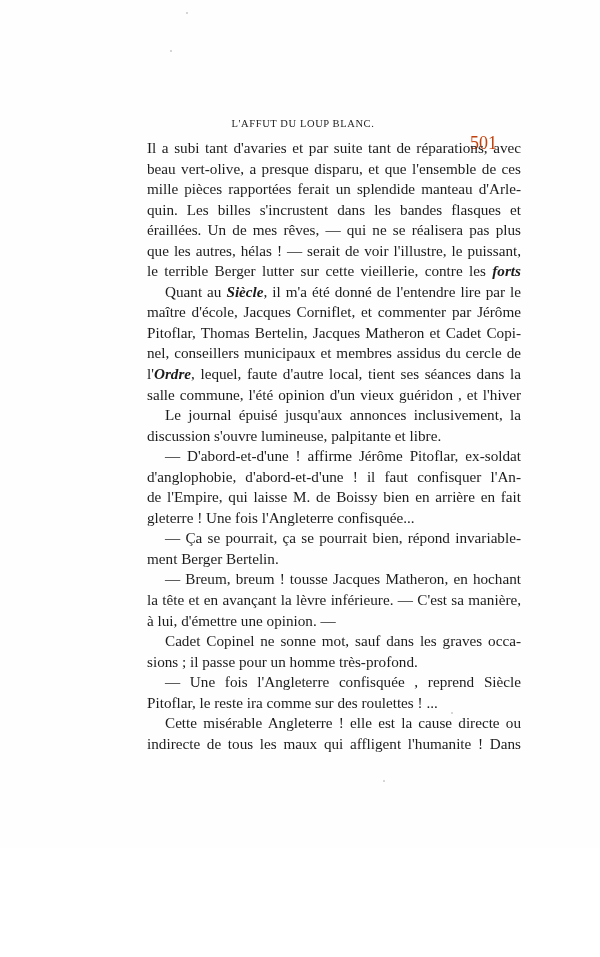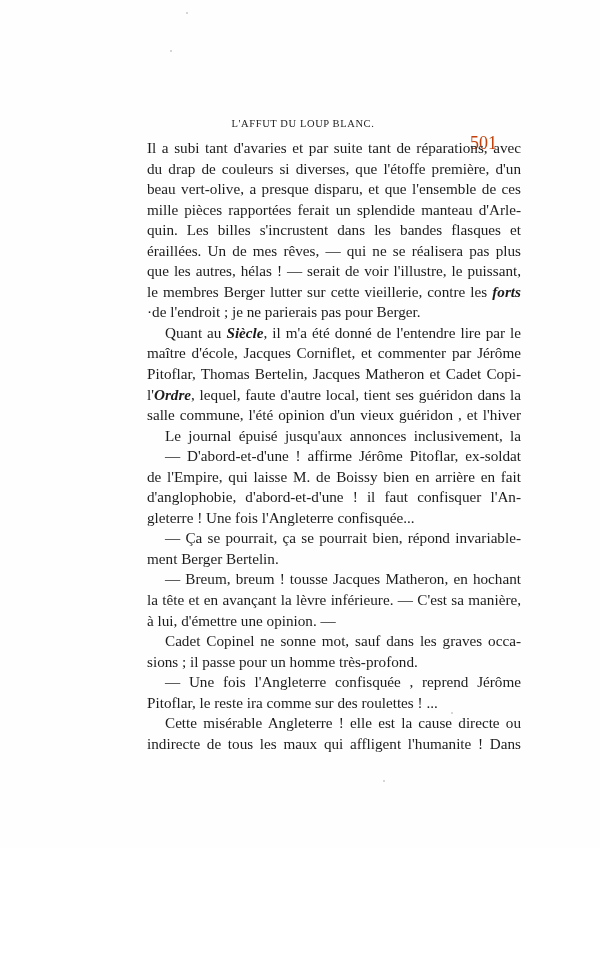--- a/index.html
+++ b/index.html
@@ -80,46 +80,46 @@
 
 <div class="page">
 
   <div class="running-head">
     <div class="running-title">L'AFFUT DU LOUP BLANC.</div>
     <div class="page-number">501</div>
   </div>
 
   <div class="text-block" id="text-block">
       <div class="line">Il a subi tant d'avaries et par suite tant de réparations, avec</div>
-      <div class="line">du drap de couleurs si diverses,  que l'étoffe première, d'un</div>
       <div class="line">beau vert-olive, a presque disparu, et que l'ensemble de ces</div>
       <div class="line">mille pièces rapportées ferait un splendide manteau d'Arle-</div>
       <div class="line">quin.  Les billes  s'incrustent  dans  les bandes flasques et</div>
       <div class="line">éraillées.  Un de mes rêves, —  qui ne se réalisera pas plus</div>
       <div class="line">que les autres, hélas ! — serait de voir l'illustre, le puissant,</div>
-      <div class="line"><span>le membres Berger lutter  sur cette vieillerie,  contre les </span><em>forts</em><span></span></div>
-      <div class="line last">·de l'endroit ; je ne parierais pas pour Berger.</div>
+      <div class="line"><span>le terrible Berger lutter  sur cette vieillerie,  contre les </span><em>forts</em><span></span></div>
       <div class="line indent"><span>Quant au </span><em>Siècle</em><span>, il m'a été donné de l'entendre lire par le</span></div>
       <div class="line">maître d'école, Jacques  Corniflet, et commenter par Jérôme</div>
       <div class="line">Pitoflar,  Thomas Bertelin,  Jacques Matheron et Cadet Copi-</div>
-      <div class="line"><span>l'</span><em>Ordre</em><span>,  lequel, faute d'autre local, tient ses guéridon dans la</span></div>
+      <div class="line">nel, conseillers municipaux et membres assidus du cercle de</div>
+      <div class="line"><span>l'</span><em>Ordre</em><span>,  lequel, faute d'autre local, tient ses séances dans la</span></div>
       <div class="line">salle commune, l'été opinion d'un vieux guéridon ,  et l'hiver</div>
       <div class="line indent">Le journal épuisé jusqu'aux annonces  inclusivement, la</div>
+      <div class="line last">discussion s'ouvre lumineuse, palpitante et libre.</div>
       <div class="line indent">— D'abord-et-d'une ! affirme  Jérôme  Pitoflar,  ex-soldat</div>
+      <div class="line">d'anglophobie,  d'abord-et-d'une !  il  faut  confisquer  l'An-</div>
       <div class="line">de l'Empire,  qui  laisse  M. de Boissy  bien  en  arrière en fait</div>
-      <div class="line">d'anglophobie,  d'abord-et-d'une !  il  faut  confisquer  l'An-</div>
       <div class="line last">gleterre ! Une fois  l'Angleterre confisquée...</div>
       <div class="line indent">— Ça se pourrait, ça se pourrait bien,  répond invariable-</div>
       <div class="line last">ment Berger Bertelin.</div>
       <div class="line indent">— Breum, breum ! tousse Jacques Matheron,  en hochant</div>
       <div class="line">la tête et en avançant la lèvre inférieure. — C'est sa manière,</div>
       <div class="line last">à lui, d'émettre une opinion. —</div>
       <div class="line indent">Cadet  Copinel  ne  sonne  mot, sauf dans les graves occa-</div>
       <div class="line last">sions ; il passe pour un homme très-profond.</div>
-      <div class="line indent">— Une fois  l'Angleterre  confisquée ,  reprend  Jérôme</div>
+      <div class="line indent">— Une fois  l'Angleterre  confisquée ,  reprend  Siècle</div>
       <div class="line last">Pitoflar, le reste ira comme sur des roulettes ! ...</div>
       <div class="line indent">Cette misérable Angleterre !  elle  est  la  cause  directe  ou</div>
       <div class="line">indirecte  de  tous  les  maux  qui affligent l'humanite ! Dans</div>
     </div>
 
   <span class="stray-mark" style="left:186px;top:12px;"></span>
   <span class="stray-mark" style="left:170px;top:50px;"></span>
   <span class="stray-mark" style="left:383px;top:780px;"></span>
   <span class="stray-mark" style="left:451px;top:712px;"></span>
 </div>

